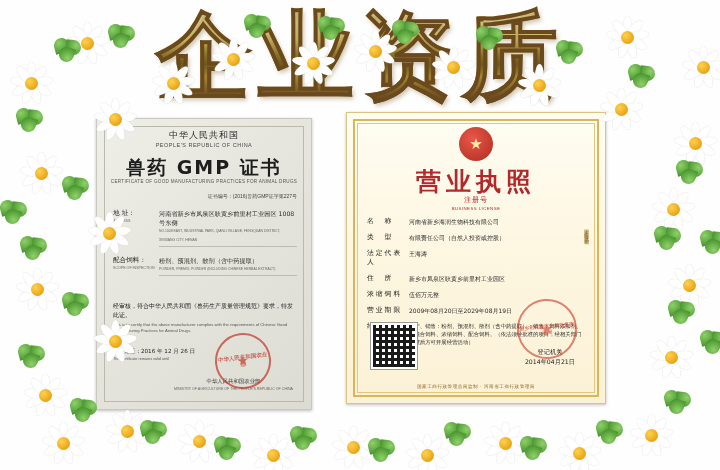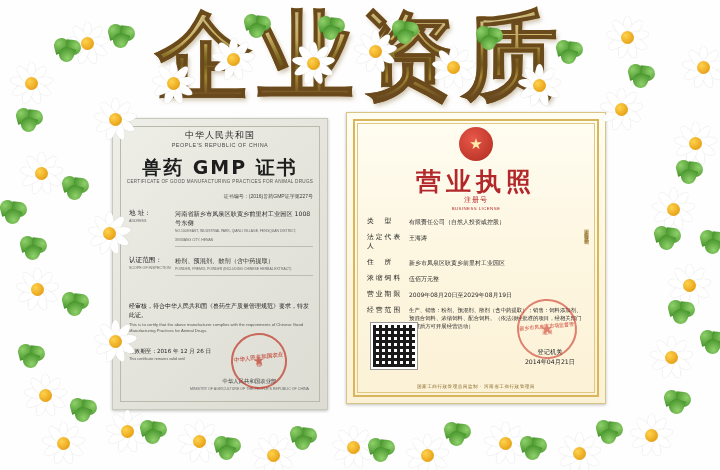--- a/index.html
+++ b/index.html
@@ -43,21 +43,21 @@
     -webkit-text-stroke:1px #6a4a1c;
     text-shadow:2px 3px 4px rgba(120,90,30,.35);
     white-space:nowrap;
   }
 
   
   .cert{position:absolute;background:#fff;}
 
   
   #cert-gmp{
-    left:112px;top:118px;width:214px;height:290px;
+    left:96px;top:118px;width:214px;height:290px;
     background:linear-gradient(135deg,#efefe9 0%,#e6e6de 40%,#dcdcd3 100%);
     border:1px solid #c8c8bd;
     box-shadow:0 1px 3px rgba(0,0,0,.25);
     padding:0;
   }
   #cert-gmp .gmp-inner{position:absolute;inset:7px;border:1px solid #b9b9ac;}
   .gmp-topline{
     position:absolute;left:0;right:0;top:10px;text-align:center;
     font-family:"DejaVu Sans", sans-serif;font-size:9px;color:#2b2b2b;letter-spacing:1px;
   }
@@ -192,21 +192,21 @@
           <span>地  址：</span>
           <small>ADDRESS</small>
         </div>
         <div class="gmp-val">
           <span>河南省新乡市凤泉区耿黄乡前里村工业园区 1008 号东侧</span>
           <small>NO.1008 EAST, INDUSTRIAL PARK, QIANLI VILLAGE, FENGQUAN DISTRICT, XINXIANG CITY, HENAN</small>
         </div>
       </div>
       <div class="gmp-row">
         <div class="gmp-label">
-          <span>认证范围：</span>
+          <span>配合饲料：</span>
           <small>SCOPE OF INSPECTION</small>
         </div>
         <div class="gmp-val">
           <span>粉剂、预混剂、散剂（含中药提取）</span>
           <small>POWDER, PREMIX, POWDER (INCLUDING CHINESE HERBAL EXTRACT)</small>
         </div>
       </div>
     </div>
 
     <div class="gmp-body">
@@ -236,20 +236,24 @@
 
     <div class="emblem">★</div>
     <div class="lic-title">营业执照</div>
     <div class="lic-sub">
       <span>注册号</span>
       <span class="en">BUSINESS LICENSE</span>
     </div>
 
     <div class="lic-rows">
       <div class="lic-row">
+        <div class="lic-k">名　称</div>
+        <div class="lic-v">河南省新乡海润生物科技有限公司</div>
+      </div>
+      <div class="lic-row">
         <div class="lic-k">类　型</div>
         <div class="lic-v">有限责任公司（自然人投资或控股）</div>
       </div>
       <div class="lic-row">
         <div class="lic-k">法定代表人</div>
         <div class="lic-v">王海涛</div>
       </div>
       <div class="lic-row">
         <div class="lic-k">住　所</div>
         <div class="lic-v">新乡市凤泉区耿黄乡前里村工业园区</div>

